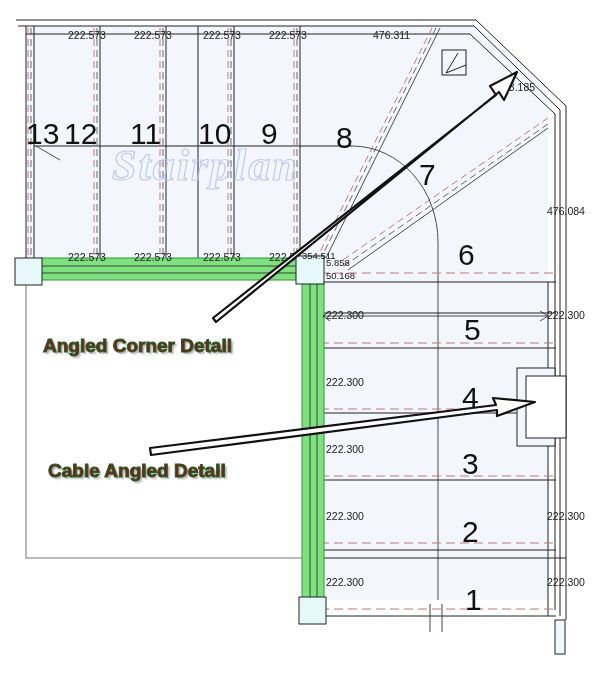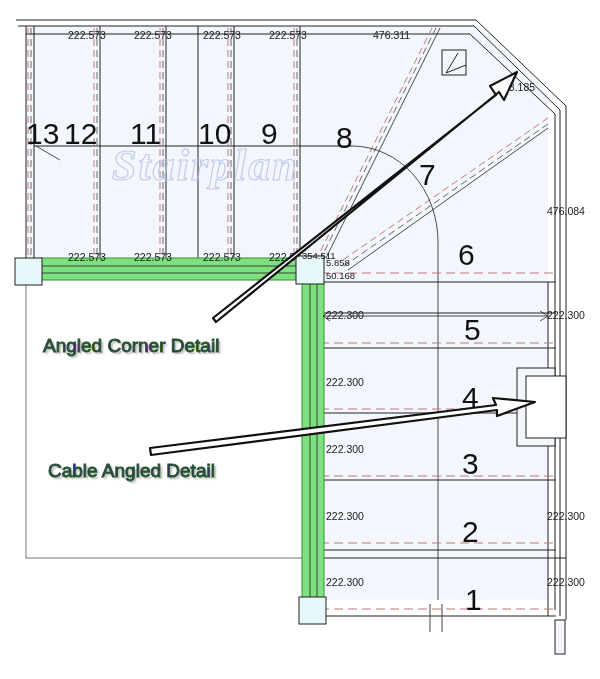--- a/index.html
+++ b/index.html
@@ -4,23 +4,23 @@
 <style>
   html, body { margin: 0; padding: 0; background: #ffffff; }
   body { width: 600px; height: 679px; overflow: hidden; font-family: "Liberation Sans", sans-serif; }
   #stage { position: relative; width: 600px; height: 493px; }
   svg { position: absolute; left: 0; top: 0; }
   .dim { font-family: "Liberation Sans", sans-serif; font-size: 10.5px; fill: #1a1a1a; }
   .step { font-family: "Liberation Sans", sans-serif; font-size: 30px; fill: #111; }
   .callout {
     position: absolute;
     font-family: "Liberation Sans", sans-serif;
-    font-weight: normal;
+    font-weight: bold;
     font-size: 19px;
-    color: #4c1d95;
+    color: #7f1d1d;
     -webkit-text-stroke: 1px #1f5e1f;
     text-shadow: 2px 2px 2px rgba(0,0,0,0.35);
     white-space: nowrap;
     letter-spacing: 0px;
   }
   .watermark {
     position: absolute;
     left: 112px; top: 140px;
     font-family: "Liberation Serif", serif;
     font-style: italic;

